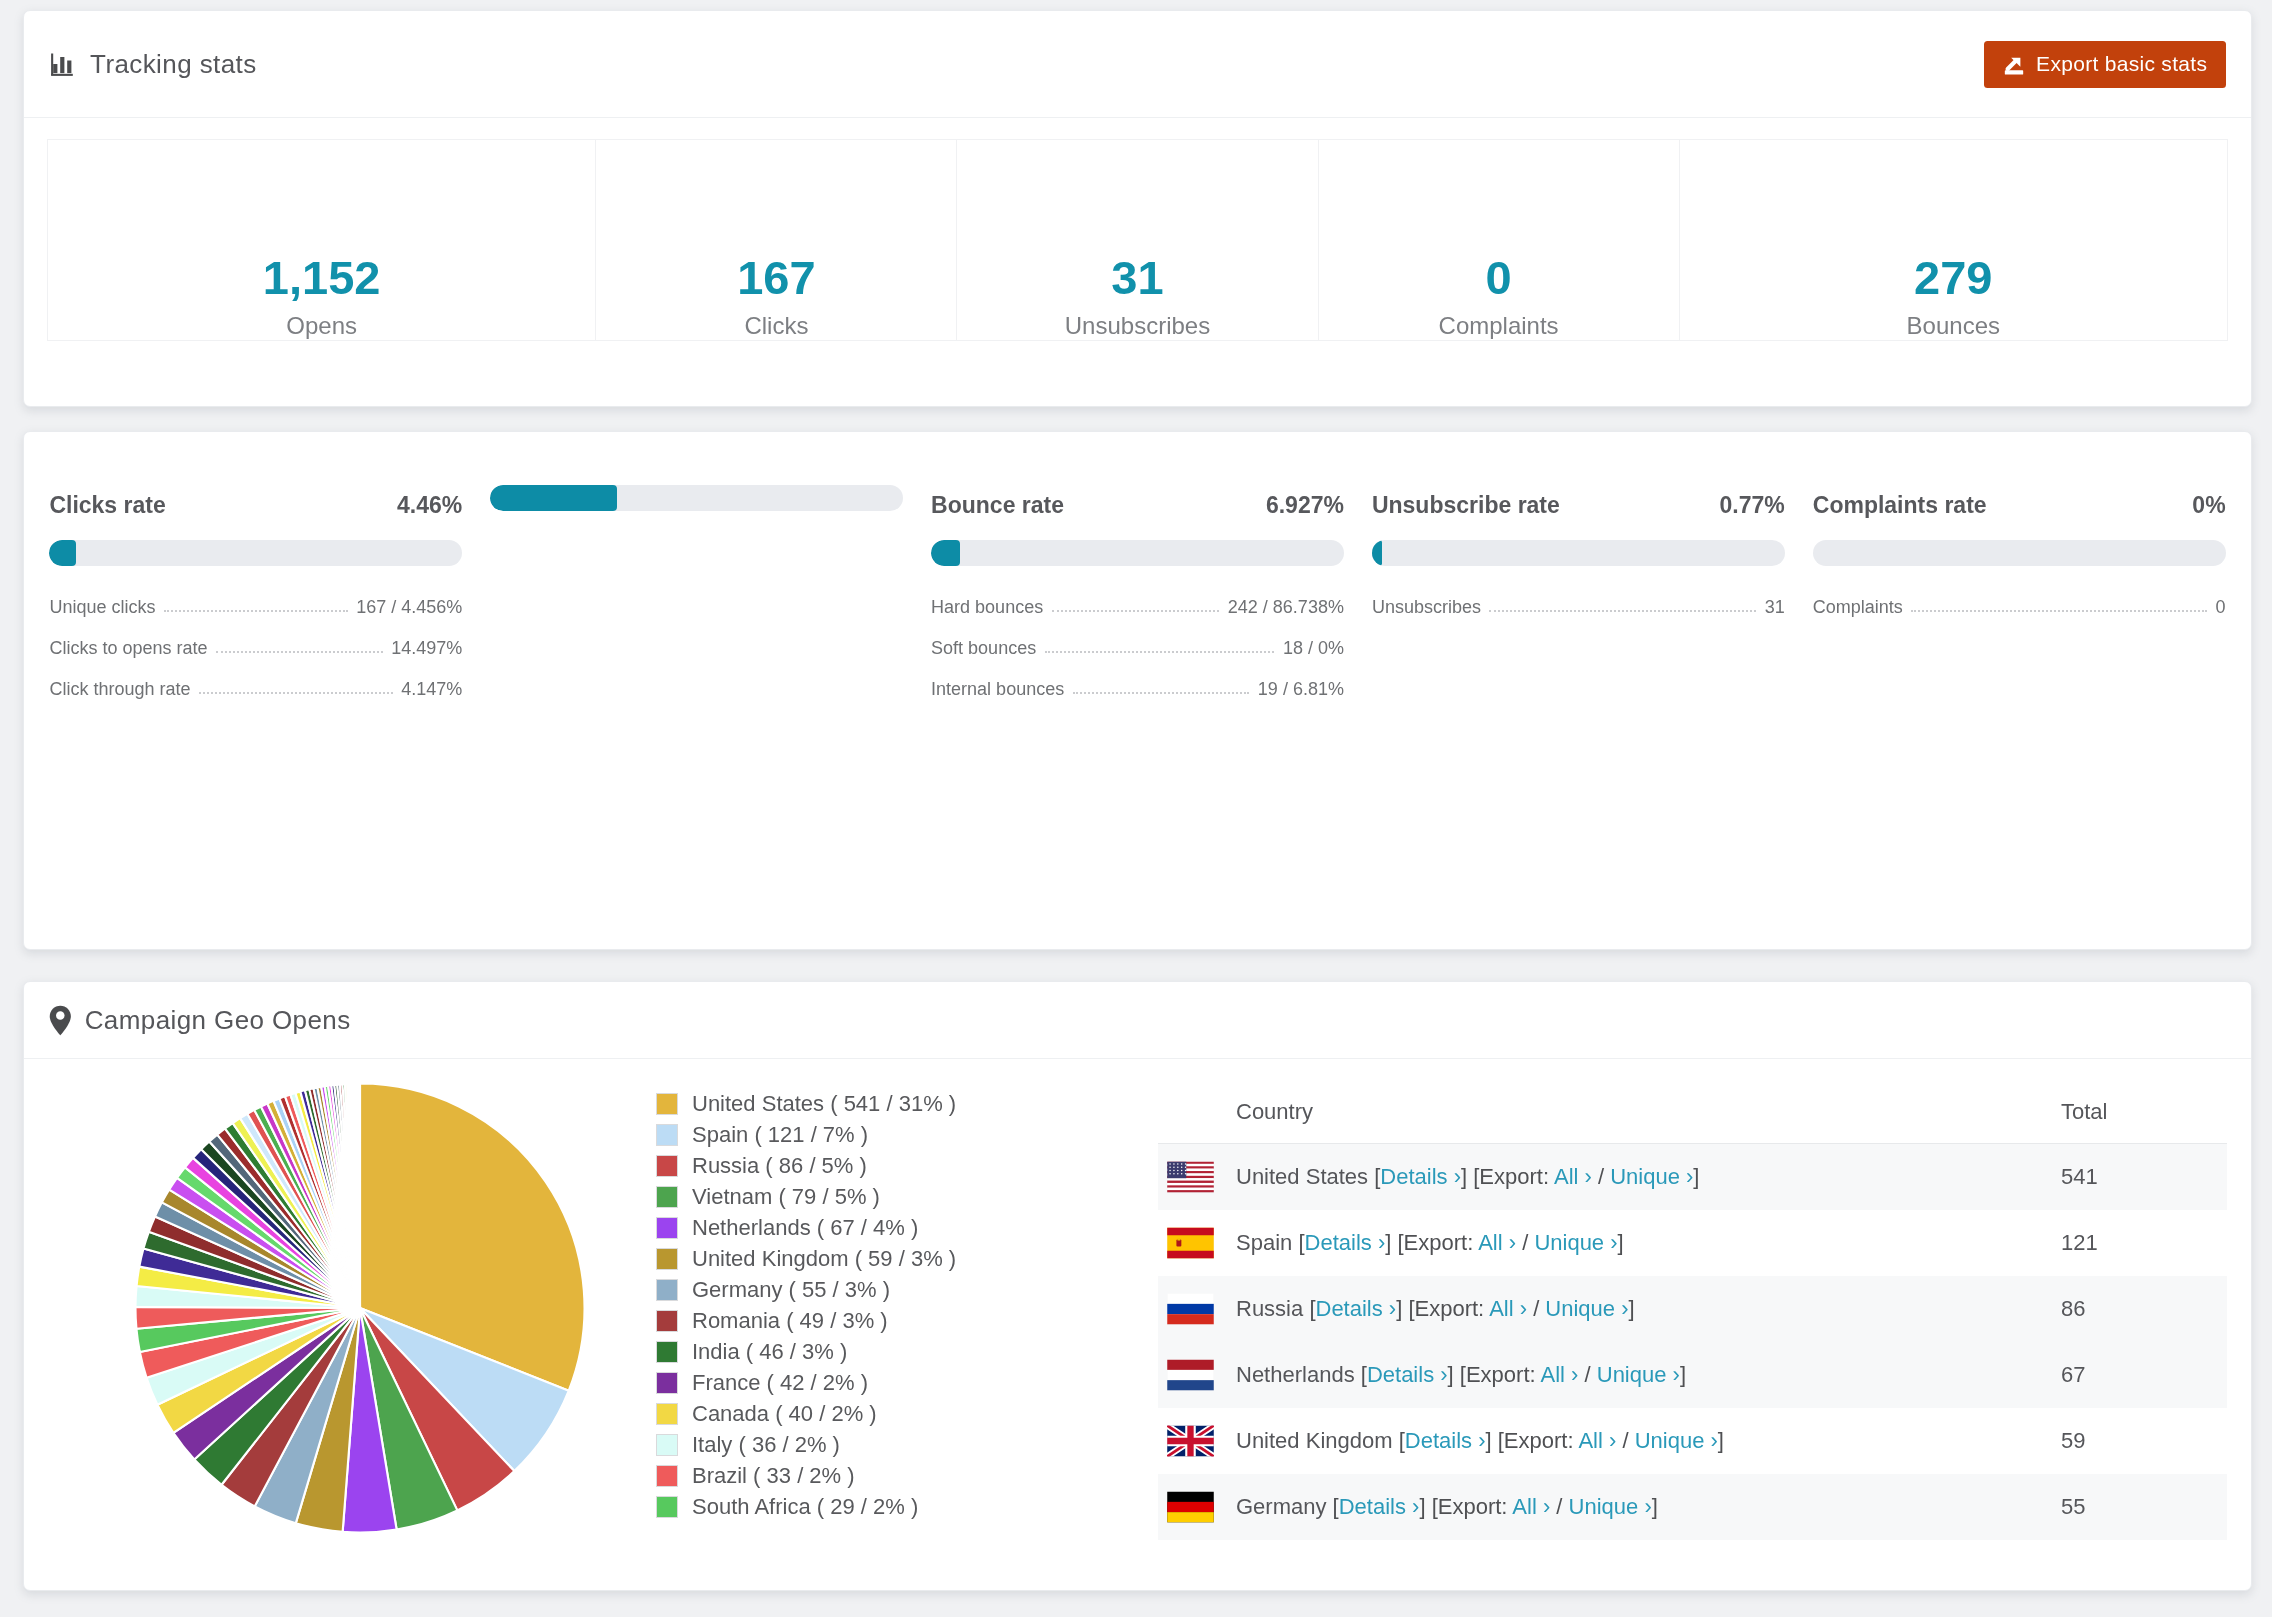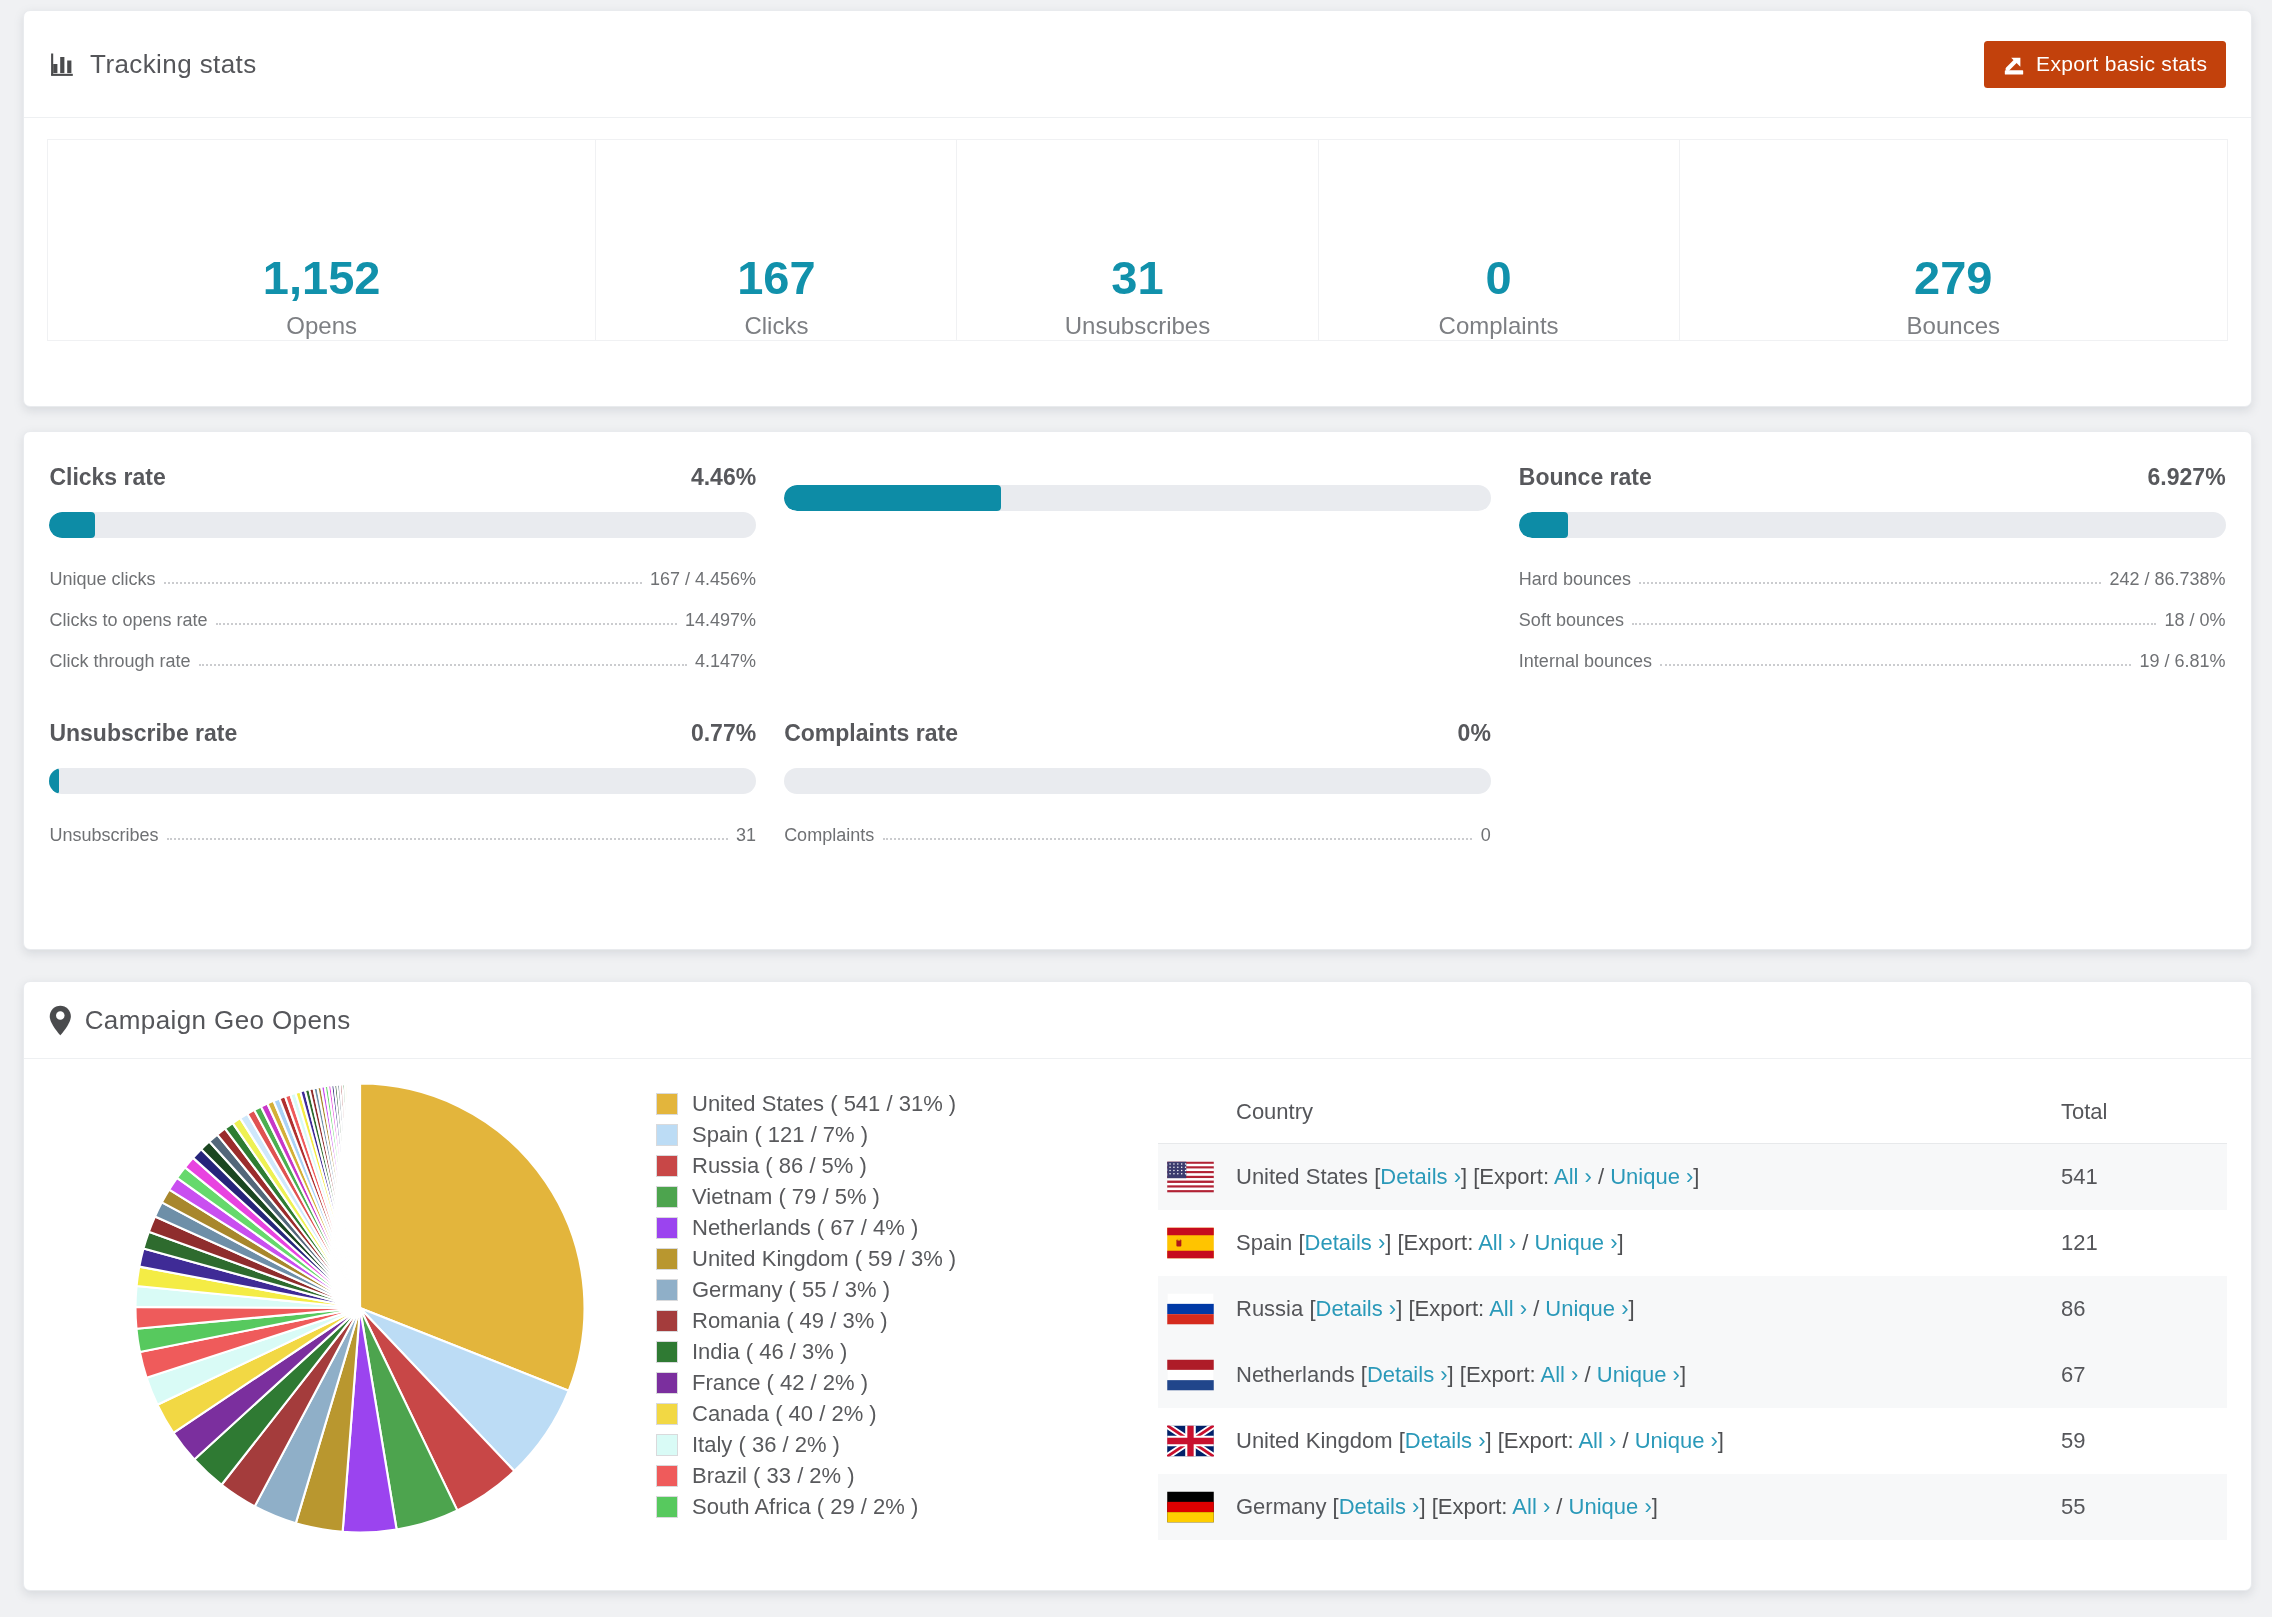--- a/index.html
+++ b/index.html
@@ -46,26 +46,26 @@
     display:flex;flex-direction:column;align-items:center;justify-content:flex-end;
     border-left:0.7px solid #f0f1f3;
   }
   .stat-cell:first-child{border-left:none;}
   .stat-value{font-size:47px;font-weight:700;color:#1191ab;line-height:1;}
   .stat-label{margin-top:11.3px;font-size:24px;color:#7d7f83;}
 
   
   #rates-grid{
     padding:32px 25.4px 21px 25.4px;
-    display:grid;grid-template-columns:1fr 1fr 1fr;
+    display:grid;grid-template-columns:1fr 1fr 1fr 1fr 1fr;
     column-gap:41px;row-gap:54px;gap:28px;
   }
   .rate-title-row{display:flex;justify-content:space-between;align-items:baseline;}
   .rate-title{font-size:23px;font-weight:700;color:#57585c;}
-  .rate-value{font-size:23px;font-weight:700;color:#57585c;}
+  .rate-value{font-size:23px;font-weight:700;color:#57585c;margin-top:28px;}
   .rate-bar{
     margin-top:21px;height:26px;background:#e9ebef;border-radius:13.4px;overflow:hidden;
   }
   .rate-fill{
     height:100%;background:#0d8ca6;border-radius:13.4px 4.2px 4.2px 13.4px;
   }
   .rate-details{margin-top:31px;}
   .detail-row{
     display:flex;align-items:baseline;font-size:18px;color:#6f7174;
     margin-bottom:20px;white-space:nowrap;

